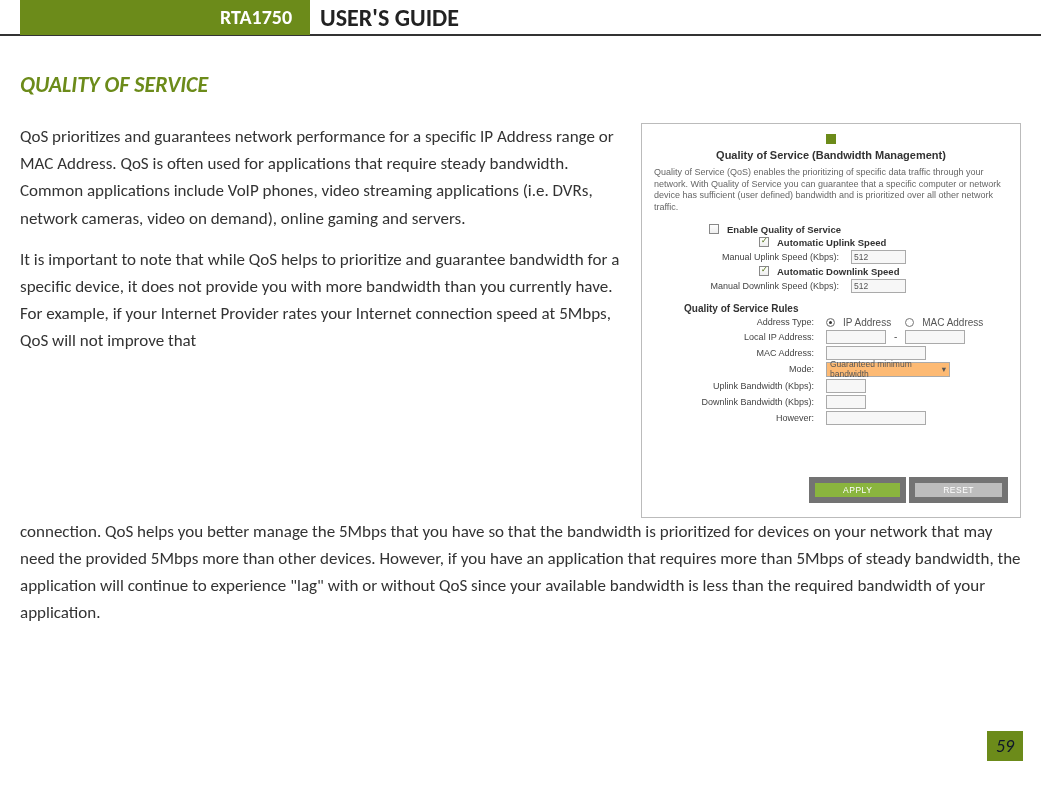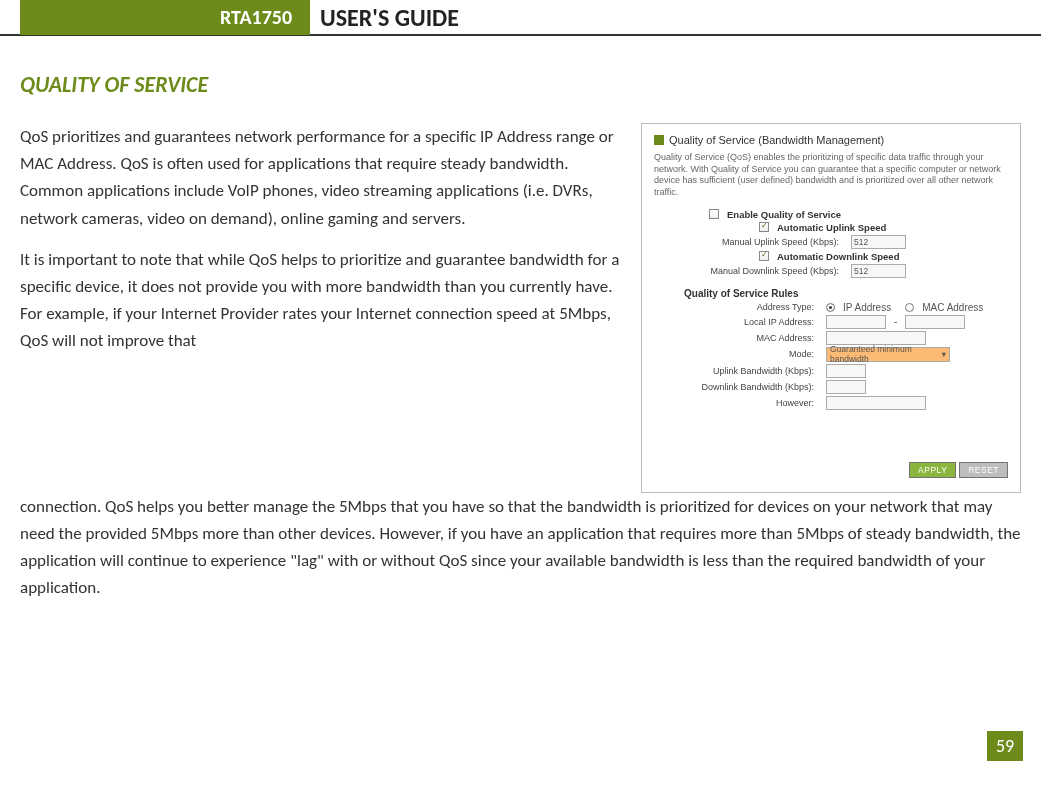--- a/index.html
+++ b/index.html
@@ -64,25 +64,26 @@
     border: 1px solid #bbb;
     padding: 10px 12px 14px 12px;
     font-size: 10px;
     color: #555;
     font-family: Arial, sans-serif;
     flex-shrink: 0;
   }
   .ss-title {
     display: flex;
     align-items: center;
-    font-weight: normal;
+    font-weight: bold;
     font-size: 11px;
     color: #333;
     margin-bottom: 6px;
     gap: 5px;
+    flex-direction: column;
   }
   .ss-green-sq {
     width: 10px; height: 10px; background: #6c8b1a; display: inline-block;
   }
   .ss-desc {
     font-size: 9px;
     color: #666;
     line-height: 1.3;
     margin-bottom: 10px;
   }
@@ -109,37 +110,38 @@
     width: 124px; justify-content: space-between;
   }
   .ss-radio {
     width: 9px; height: 9px; border: 1px solid #777; border-radius: 50%;
     display:inline-block; vertical-align: middle; background:#fff;
   }
   .ss-radio.selected { box-shadow: inset 0 0 0 2px #fff, inset 0 0 0 10px #333; }
   .ss-subhead { font-weight: bold; font-size: 10px; color:#333; margin: 6px 0 3px 30px; }
   .ss-buttons { text-align: right; margin-top: 12px; }
   .ss-btn {
-    display: inline-block; font-size: 8.5px; padding: 2px 8px;
-    color:#fff; border:1px solid #737373; letter-spacing: .5px;
+    display: inline-block; font-size: 8.5px; padding: 2px 28px;
+    color:#fff; border:6px solid #737373; letter-spacing: .5px;
   }
   .ss-btn.apply { background:#8ab53e; }
   .ss-btn.reset { background:#bdbdbd;margin-top:40px; }
   .page-number {
     position: absolute;
     right: 18px;
     bottom: 30px;
     background: #6c8b1a;
-    color: #ffffff;
+    color: #0f172a;
     width: 36px;
     height: 30px;
     display: flex;
     align-items: center;
     justify-content: center;
     font-size: 18px;
+    font-style: italic;
   }
   .flow-text {
     font-size: 17px;
     line-height: 1.6;
     color: #333;
     padding: 0 20px;
   }
 </style>
 </head>
 <body>

